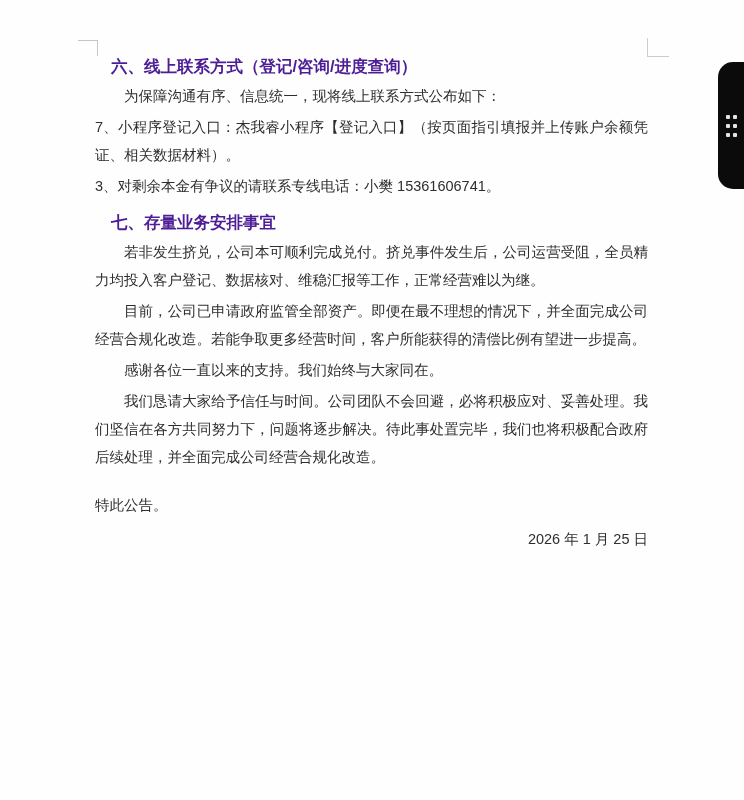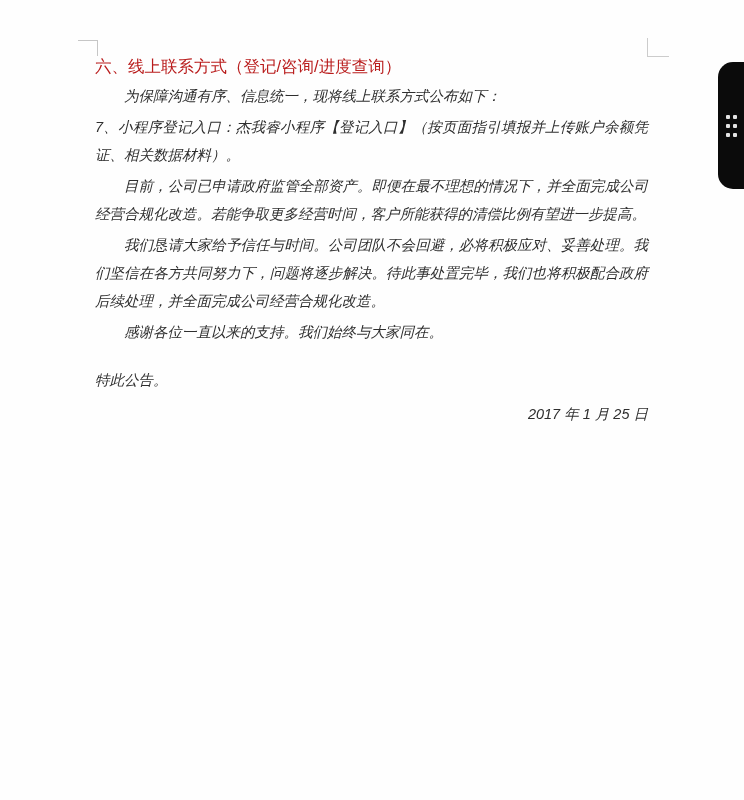--- a/index.html
+++ b/index.html
@@ -41,28 +41,28 @@
     left: 95px;
     top: 55px;
     width: 553px;
     color: #2e2e2e;
     font-size: 14.5px;
     line-height: 28px;
     text-align: justify;
   }
   .doc h2 {
     font-size: 16.5px;
-    font-weight: normal;
-    color: #b91c1c;
+    font-weight: bold;
+    color: #4c1d95;
     line-height: 22px;
-    margin: 11px 0 5px 0;
+    margin: 11px 0 5px 16px;
     text-align: left;
   }
   .doc h2.first { margin-top: 0; }
-  .doc p { margin: 0 0 3px 0; font-style: italic; }
+  .doc p { margin: 0 0 3px 0; }
   .doc p.indent { text-indent: 2em; }
   .doc p.flush { text-indent: 0; }
   .doc p.closing { margin-top: 20px; text-align: left; }
   .doc p.sign {
     text-align: right;
     text-indent: 0;
     margin-top: 6px;
   }
   
   .float-widget {
@@ -101,28 +101,31 @@
 <div class="page">
 
   <span class="crop tl"></span>
   <span class="crop tr"></span>
 
   <main class="doc">
 
     <h2 class="first">六、线上联系方式（登记/咨询/进度查询）</h2>
     <p class="indent">为保障沟通有序、信息统一，现将线上联系方式公布如下：</p>
     <p class="flush">7、小程序登记入口：杰我睿小程序【登记入口】（按页面指引填报并上传账户余额凭证、相关数据材料）。</p>
+    <p class="flush">3、对剩余本金有争议的请联系专线电话：小樊 15361606741。</p>
 
+    <h2>七、存量业务安排事宜</h2>
 
+    <p class="indent">若非发生挤兑，公司本可顺利完成兑付。挤兑事件发生后，公司运营受阻，全员精力均投入客户登记、数据核对、维稳汇报等工作，正常经营难以为继。</p>
     <p class="indent">目前，公司已申请政府监管全部资产。即便在最不理想的情况下，并全面完成公司经营合规化改造。若能争取更多经营时间，客户所能获得的清偿比例有望进一步提高。</p>
+    <p class="indent">感谢各位一直以来的支持。我们始终与大家同在。</p>
     <p class="indent">我们恳请大家给予信任与时间。公司团队不会回避，必将积极应对、妥善处理。我们坚信在各方共同努力下，问题将逐步解决。待此事处置完毕，我们也将积极配合政府后续处理，并全面完成公司经营合规化改造。</p>
-    <p class="indent">感谢各位一直以来的支持。我们始终与大家同在。</p>
 
     <p class="flush closing">特此公告。</p>
-    <p class="sign date">2017 年 1 月 25 日</p>
+    <p class="sign date">2026 年 1 月 25 日</p>
 
   </main>
 
   <div class="float-widget">
     <div class="dots">
       <span></span>
         <span></span>
       <span></span>
         <span></span>
       <span></span>

